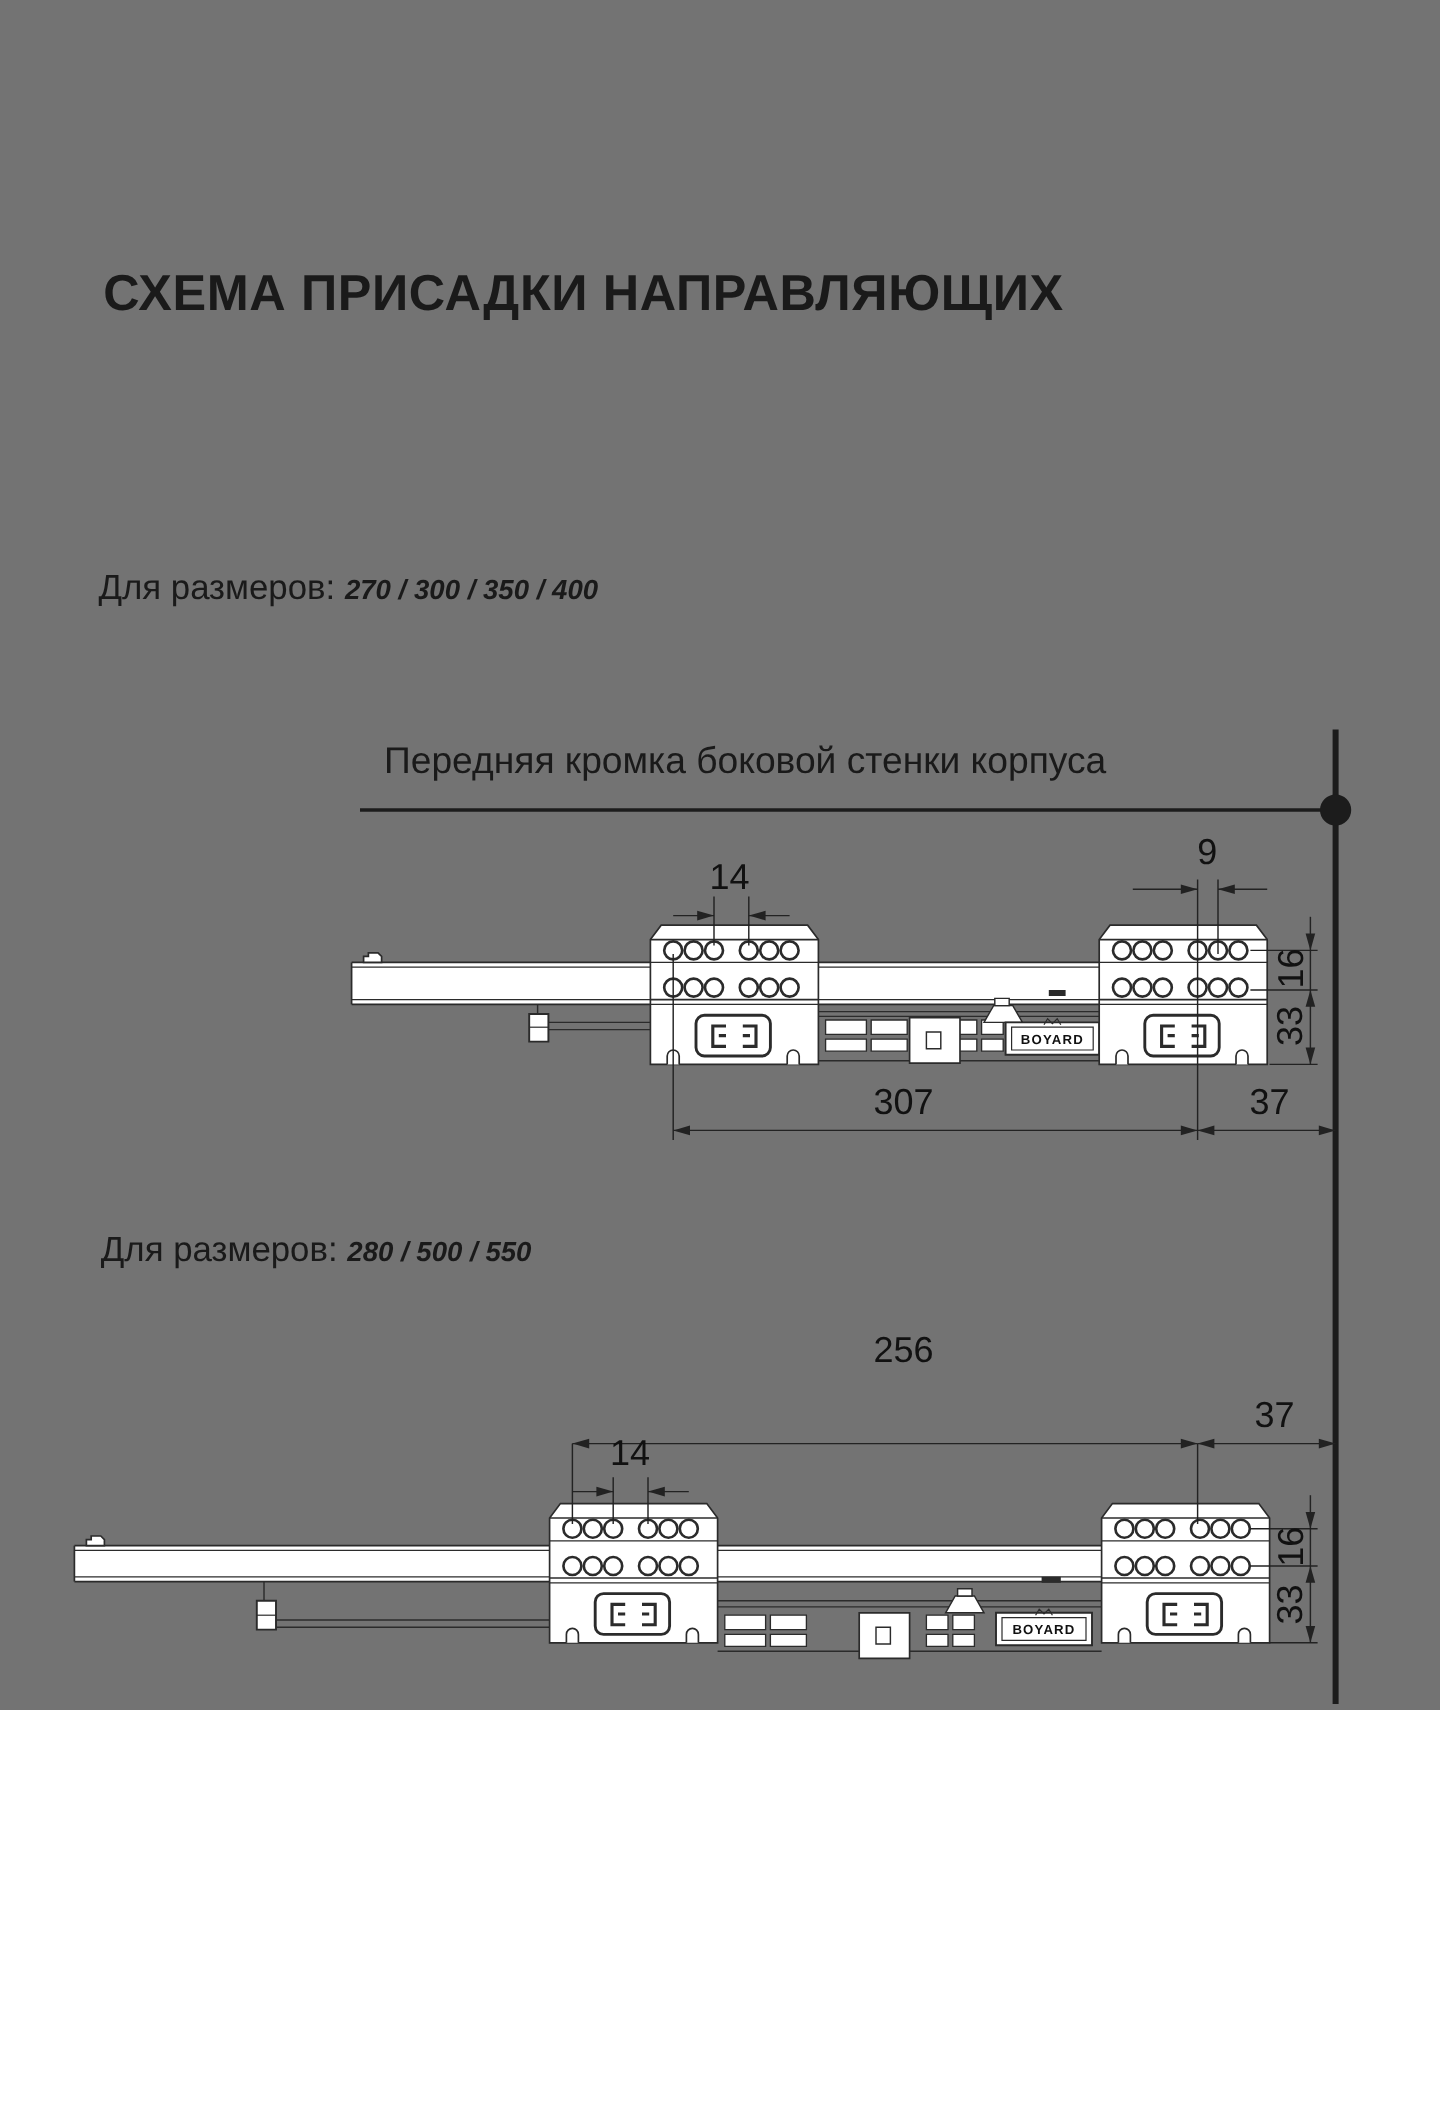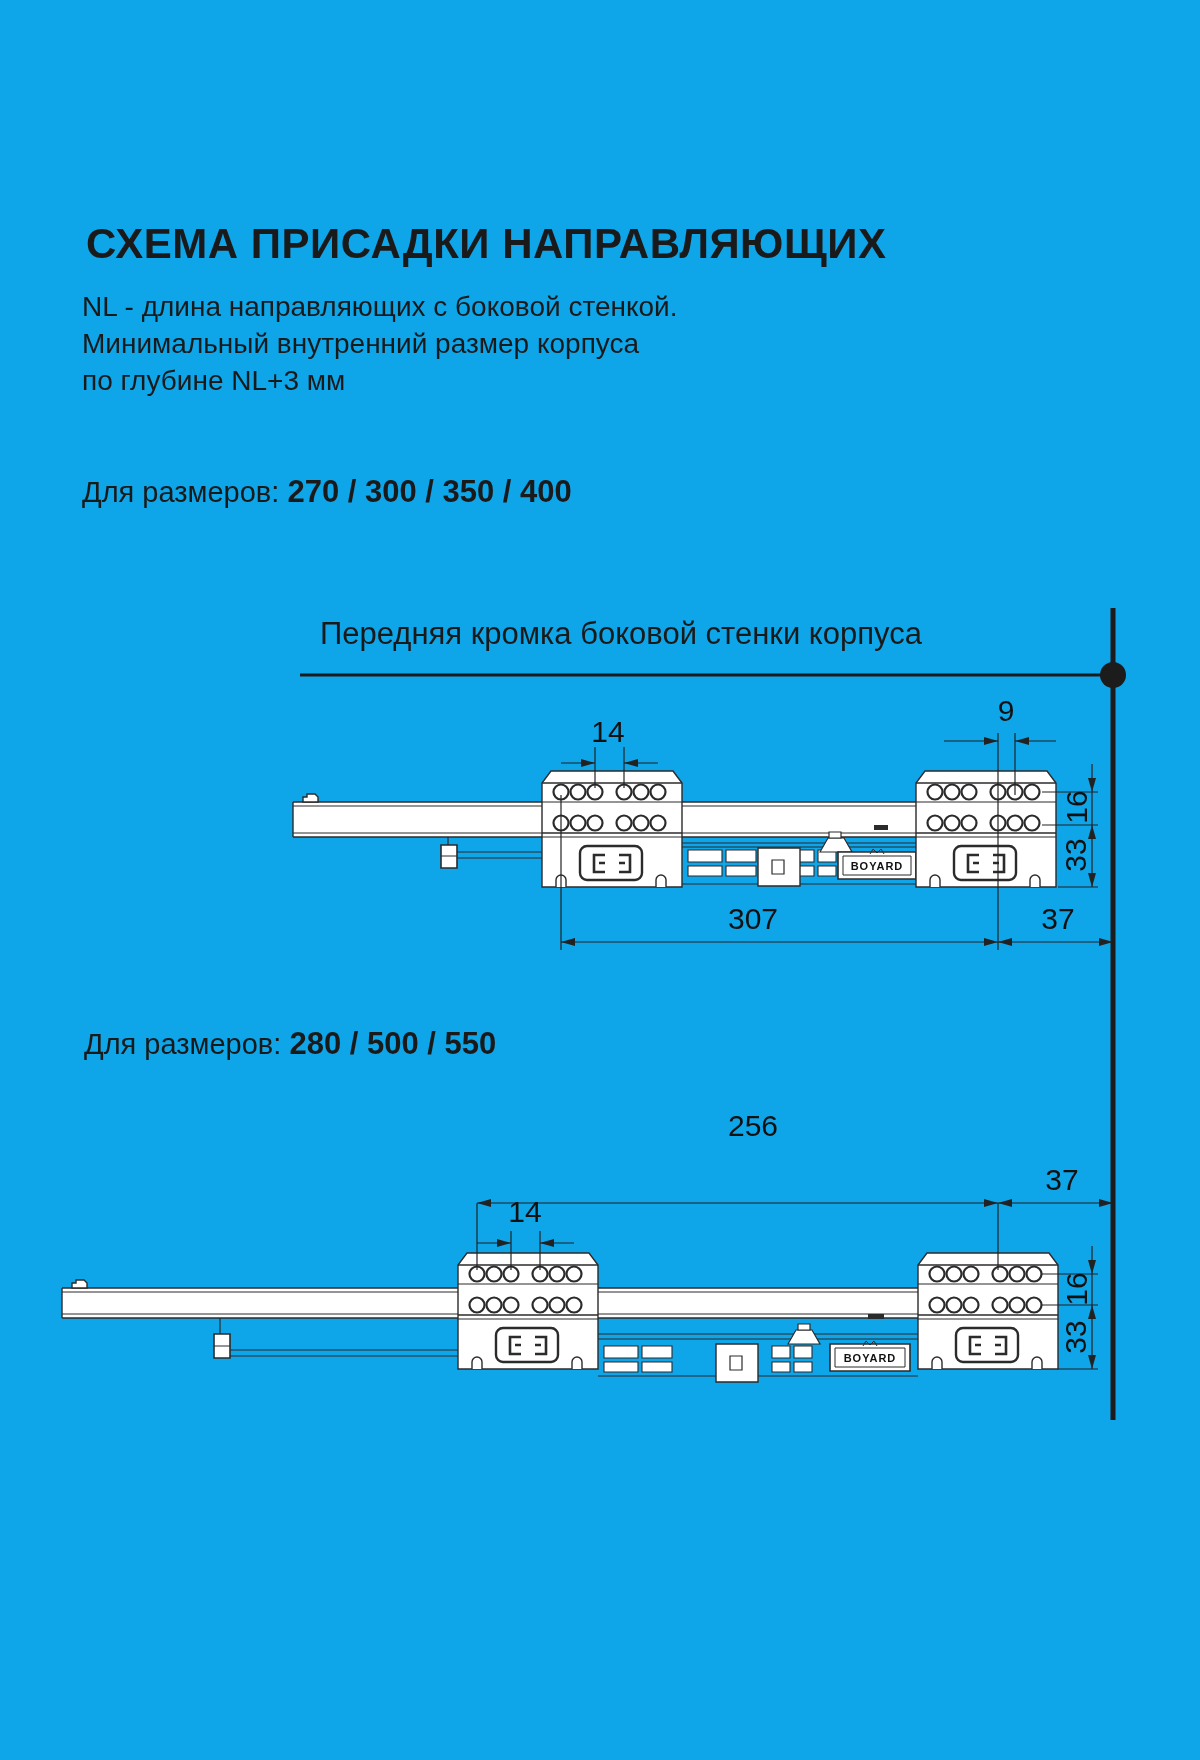--- a/index.html
+++ b/index.html
@@ -1,43 +1,38 @@
 <!DOCTYPE html>
 <html><head>
 <meta charset="utf-8">
 <style>
   html,body{margin:0;padding:0;background:#ffffff;}
-  .page{position:relative;width:1200px;height:1760px;background:#0ea5e9;overflow:hidden;
+  .page{position:relative;width:1200px;height:1425px;background:#737373;overflow:hidden;
         font-family:"Liberation Sans","DejaVu Sans",sans-serif;color:#1a1a1a;}
   .abs{position:absolute;}
   .title{left:86px;top:220px;font-size:42px;font-weight:bold;letter-spacing:.5px;white-space:nowrap;}
   .desc{left:82px;top:288px;font-size:28px;line-height:37px;}
   .sizes-line{font-size:29px;white-space:nowrap;}
-  .sizes-line .bold{font-weight:bold;font-size:31px;}
+  .sizes-line .bold{font-weight:bold;font-size:23px;font-style:italic;}
   .s1{left:82px;top:474px;}
   .s2{left:84px;top:1026px;}
   .front-label{left:320px;top:616px;width:772px;text-align:left;font-size:31px;white-space:nowrap;}
   .art{left:0;top:0;}
   .dim{position:absolute;font-size:30px;color:#111;text-align:center;white-space:nowrap;}
   .dim-v{position:absolute;font-size:30px;color:#111;text-align:center;white-space:nowrap;
          width:60px;height:32px;line-height:32px;transform:rotate(-90deg);}
   svg line,svg path,svg rect,svg circle,svg polyline{vector-effect:non-scaling-stroke;}
 </style>
 </head>
 <body>
 
 <div class="page">
 
   <div class="abs title">СХЕМА ПРИСАДКИ НАПРАВЛЯЮЩИХ</div>
 
-  <div class="abs desc">
-    <div>NL - длина направляющих с боковой стенкой.</div>
-    <div>Минимальный внутренний размер корпуса</div>
-    <div>по глубине NL+3 мм</div>
-  </div>
 
   <div class="abs sizes-line s1">
     <span>Для размеров:</span>
     <span class="bold">270 / 300 / 350 / 400</span>
   </div>
 
   <div class="abs sizes-line s2">
     <span>Для размеров:</span>
     <span class="bold">280 / 500 / 550</span>
   </div>

